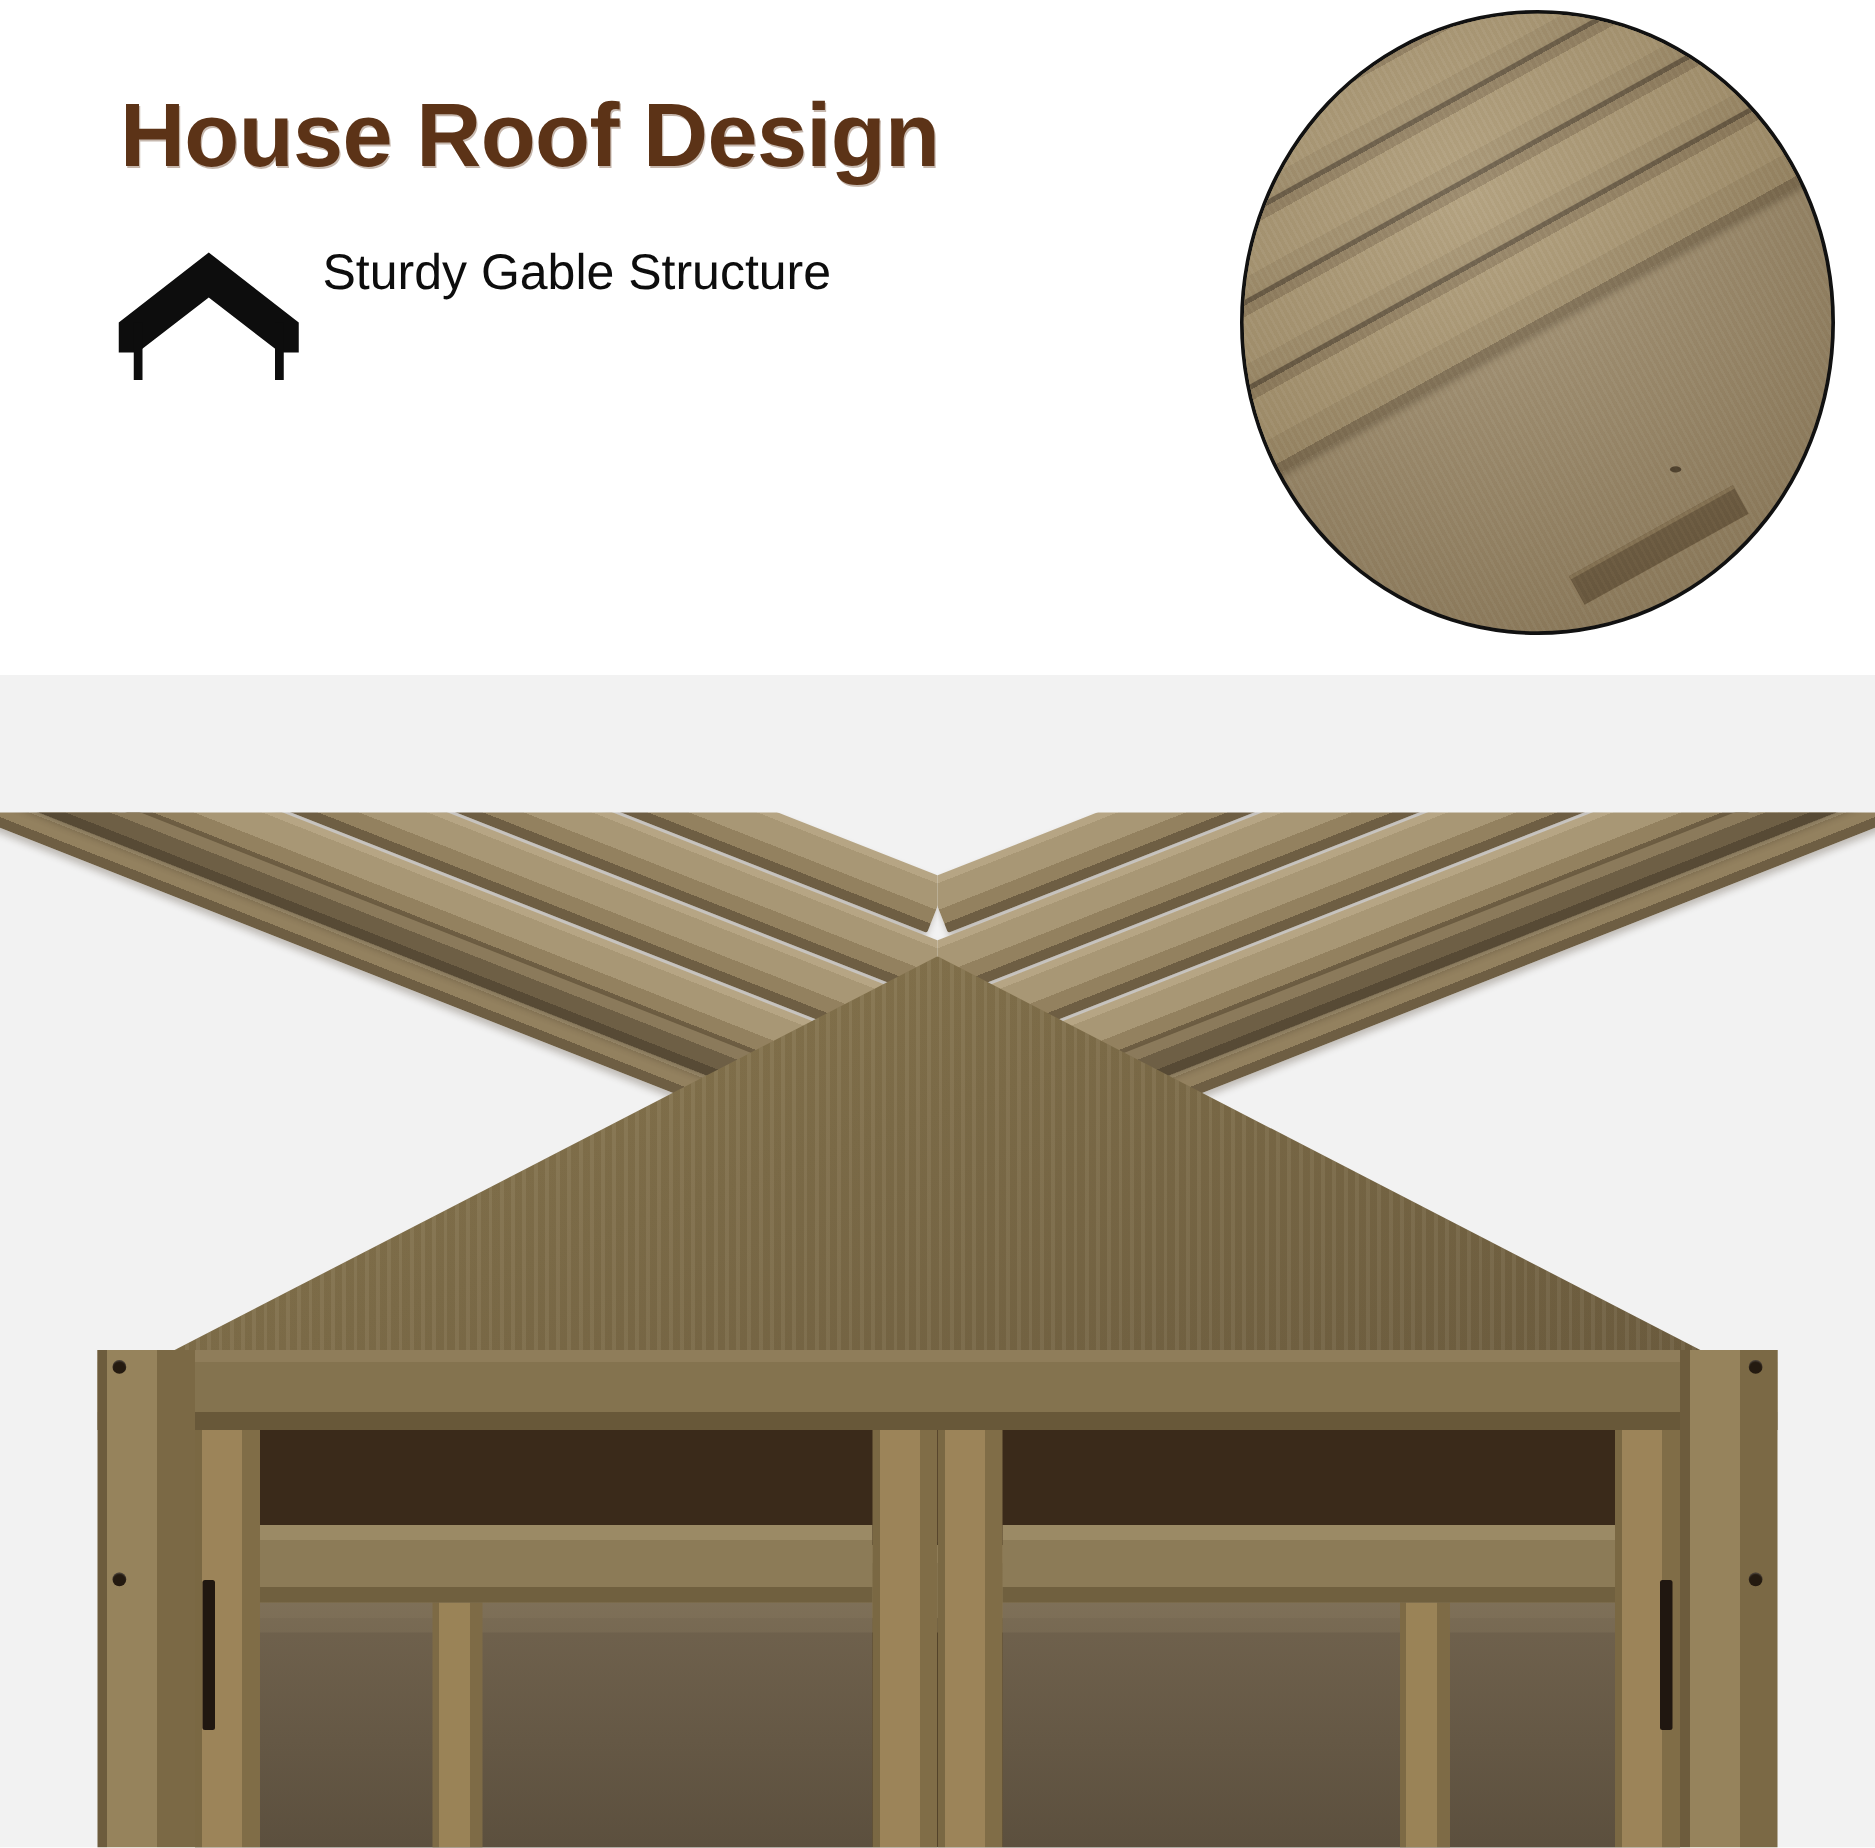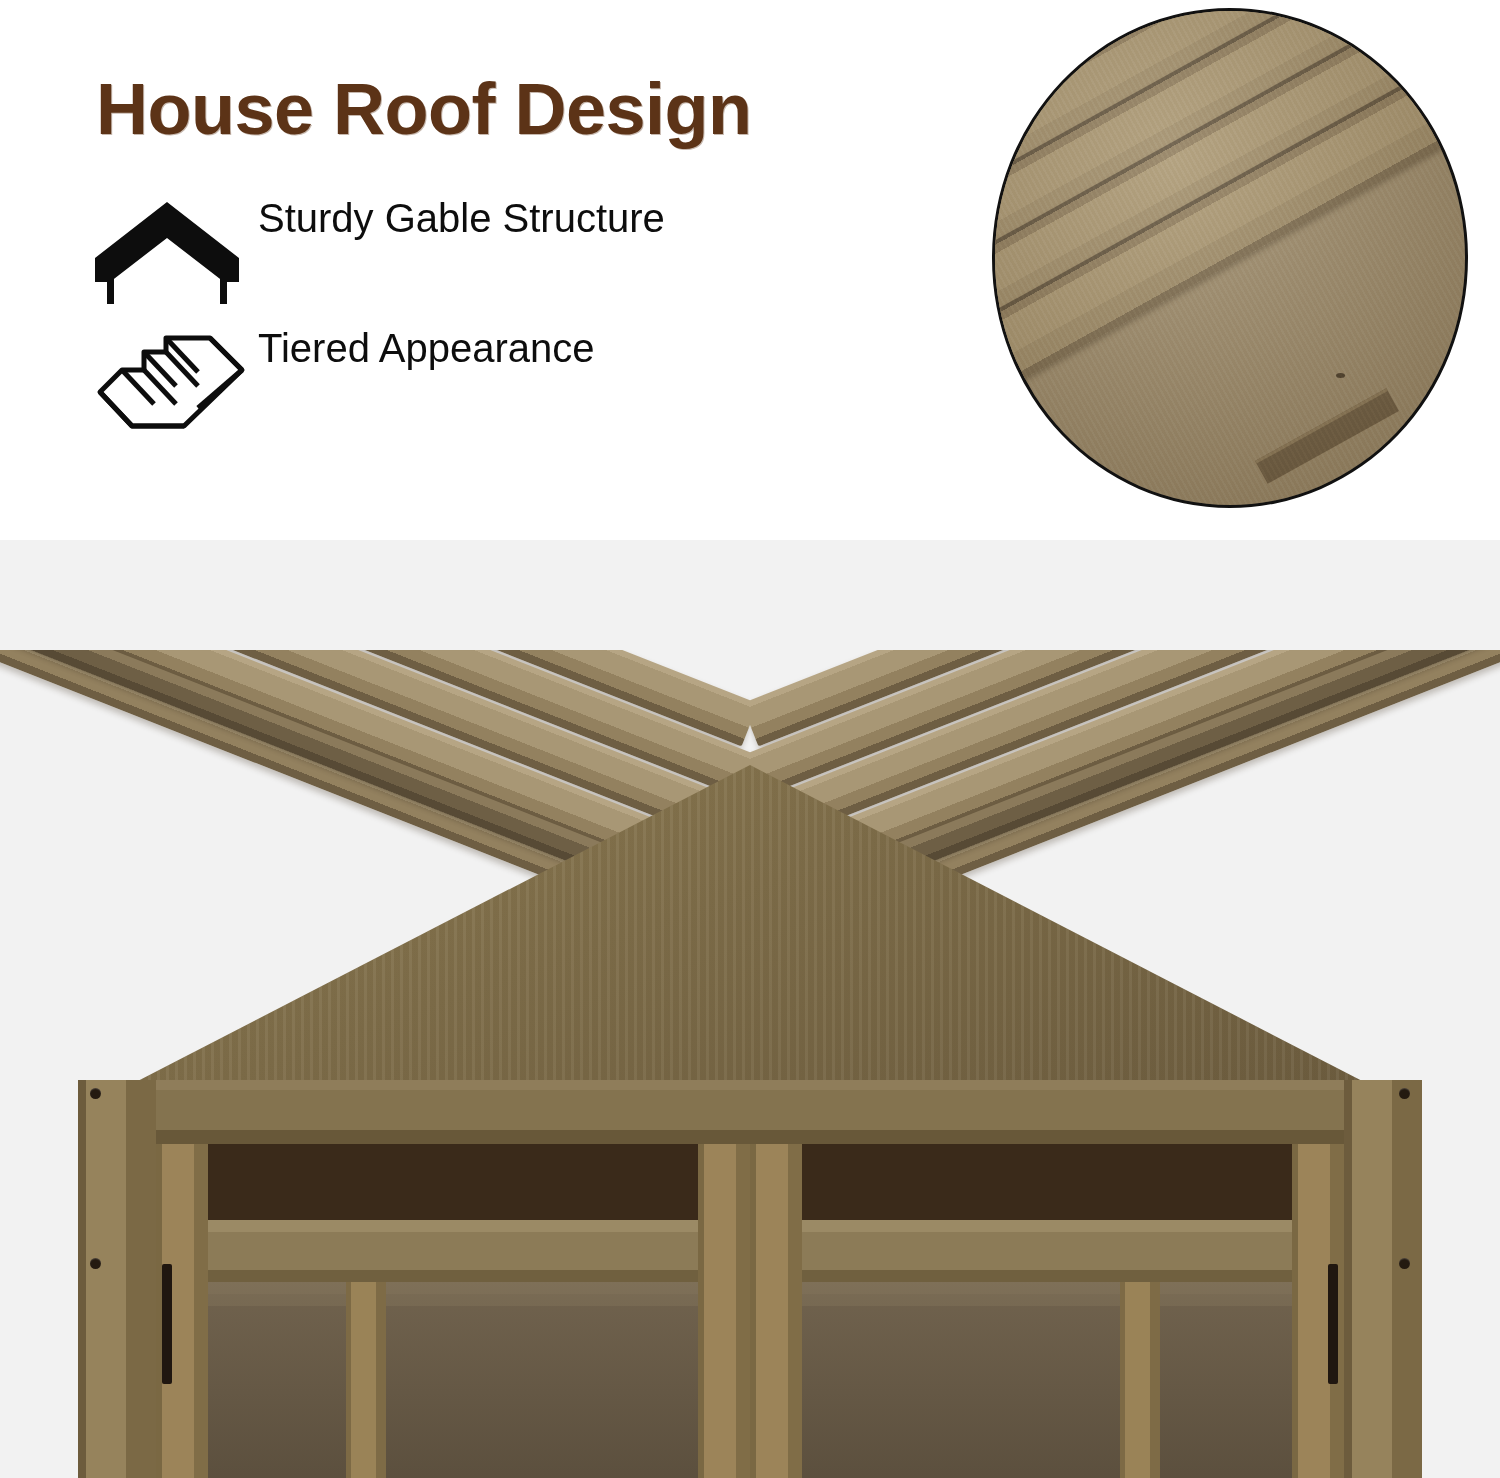--- a/index.html
+++ b/index.html
@@ -230,38 +230,20 @@
       <span class="feature-icon">
         <svg viewBox="0 0 150 110" width="150" height="110" aria-hidden="true">
           <path d="M75 6 L147 62 L147 86 L132 86 L75 42 L18 86 L3 86 L3 62 Z" fill="#0d0d0d"></path>
           <rect x="15" y="62" width="7" height="46" fill="#0d0d0d"></rect>
           <rect x="128" y="62" width="7" height="46" fill="#0d0d0d"></rect>
         </svg>
       </span>
       <span class="feature-label">Sturdy Gable Structure</span>
     </div>
 
-    <div class="feature-row">
-      <span class="feature-icon">
-        <svg viewBox="0 0 160 110" width="160" height="110" aria-hidden="true">
-          <g fill="#ffffff" stroke="#0d0d0d" stroke-width="5" stroke-linejoin="round">
-            <path d="M8 66 L30 44 L52 44 L52 26 L74 26 L74 12 L118 12 L150 44 L92 100 L40 100 Z"></path>
-            <path d="M8 66 L40 100 L92 100" fill="none"></path>
-            <path d="M30 44 L62 78" fill="none"></path>
-            <path d="M52 44 L84 78" fill="none"></path>
-            <path d="M52 26 L84 60" fill="none"></path>
-            <path d="M74 26 L106 60" fill="none"></path>
-            <path d="M74 12 L106 46" fill="none"></path>
-            <path d="M118 12 L150 44" fill="none"></path>
-            <path d="M150 44 L106 82" fill="none"></path>
-          </g>
-        </svg>
-      </span>
-      <span class="feature-label">Tiered Appearance</span>
-    </div>
 
   </div>
 
   <div class="inset-circle">
     <div class="inset-photo">
       <div class="plank p1"></div>
       <div class="plank p2"></div>
       <div class="plank p3"></div>
       <div class="plank p4"></div>
       <div class="plank p5"></div>

